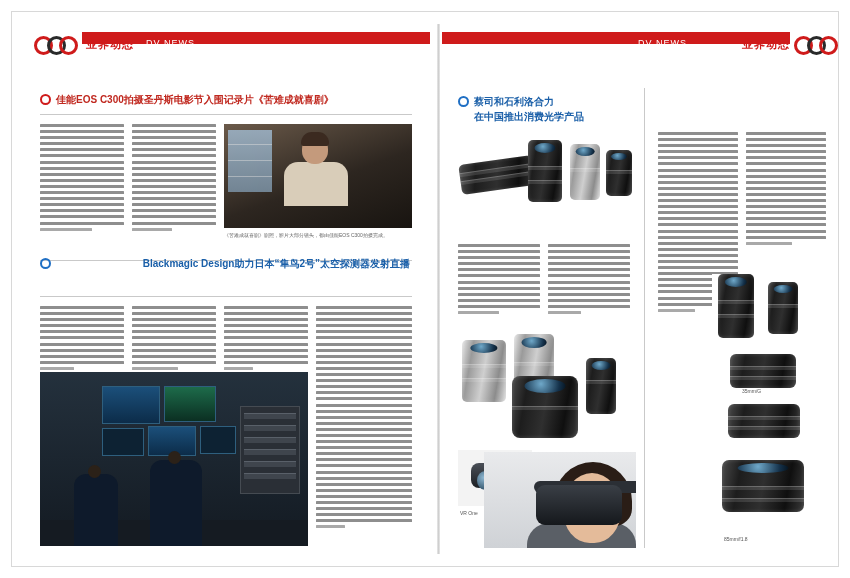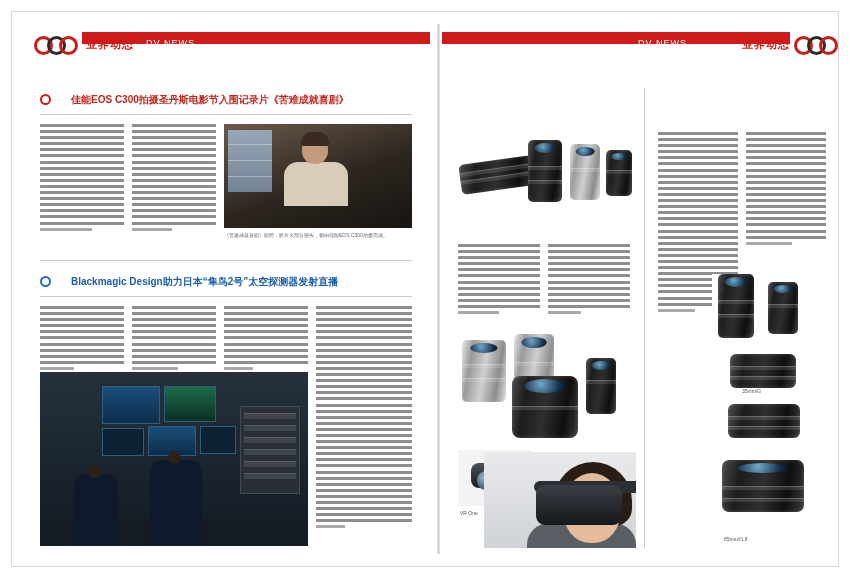--- a/index.html
+++ b/index.html
@@ -32,21 +32,21 @@
   #hdrL .hdr-title{left:58px;}
   #hdrL .hdr-sub{left:118px;}
   
   #hdrR{left:430px;width:404px;}
   #hdrR .bar{left:0px;width:348px;}
   #hdrR .logo{left:352px;}
   #hdrR .hdr-title{left:300px;}
   #hdrR .hdr-sub{left:196px;}
 
   
-  .head{position:absolute;display:flex;align-items:flex-start;gap:20px;}
+  .head{position:absolute;display:flex;align-items:flex-start;gap:5px;}
   .bullet{width:11px;height:11px;border-radius:50%;border:2.5px solid #1f6fc4;
           box-sizing:border-box;flex:none;margin-top:2px;}
   .bullet.red{border-color:#cf1b1b;}
   .head-txt{font-size:10px;font-weight:bold;color:#1a5fa8;line-height:15px;}
   .head-txt.red{color:#c0281f;}
 
   
   .col{position:absolute;overflow:hidden;}
   .ln{height:3px;background:#8e8e8e;margin-bottom:3.1px;border-radius:.5px;}
   .ln.s{background:#a9a9a9;}
@@ -197,21 +197,21 @@
           <i style="top:46px"></i>
       </div>
       <div class="iv-man-body"></div>
       <div class="iv-man-head"></div>
       <div class="iv-man-hair"></div>
     </div>
     <div class="cap" style="left:212px;top:219px;width:190px;">《苦难成就喜剧》剧照，影片大部分镜头，都由佳能EOS C300拍摄完成。</div>
 
     <div class="rule" style="left:28px;top:248px;width:372px;"></div>
 
-    <div class="head" style="left:28px;top:262px;width:370px;">
+    <div class="head" style="left:28px;top:244px;width:370px;justify-content:space-between;">
       <div class="bullet"></div>
       <div class="head-txt">Blackmagic Design助力日本“隼鸟2号”太空探测器发射直播</div>
     </div>
     <div class="rule" style="left:28px;top:284px;width:372px;"></div>
 
     <div class="col" style="left:28px;top:294px;width:84px;height:240px;">
       <div class="ln"></div>
         <div class="ln"></div>
         <div class="ln"></div>
         <div class="ln"></div>
@@ -303,20 +303,25 @@
           <i style="top:54px"></i>
           <i style="top:66px"></i>
       </div>
       <div class="st-desk"></div>
       <div class="st-person" style="left:34px;width:44px;height:72px;"></div>
       <div class="st-head" style="left:48px;bottom:68px;"></div>
       <div class="st-person" style="left:110px;width:52px;height:86px;"></div>
       <div class="st-head" style="left:128px;bottom:82px;"></div>
     </div>
 
+    <div class="head" style="left:446px;top:82px;width:180px;">
+      <div class="bullet"></div>
+      <div class="head-txt" style="white-space:pre-line;">蔡司和石利洛合力
+在中国推出消费光学产品</div>
+    </div>
 
     <div class="vrule" style="left:632px;top:76px;height:460px;"></div>
 
     <div class="lensgrid" style="left:446px;top:118px;width:178px;height:104px;">
       <div class="lens" style="left:2px;top:30px;width:74px;height:30px;transform:rotate(-8deg);">
         <div class="ring" style="top:8px"></div>
           <div class="ring" style="top:16px"></div>
       </div>
       <div class="lens" style="left:70px;top:10px;width:34px;height:62px;">
         <div class="glass"></div>

